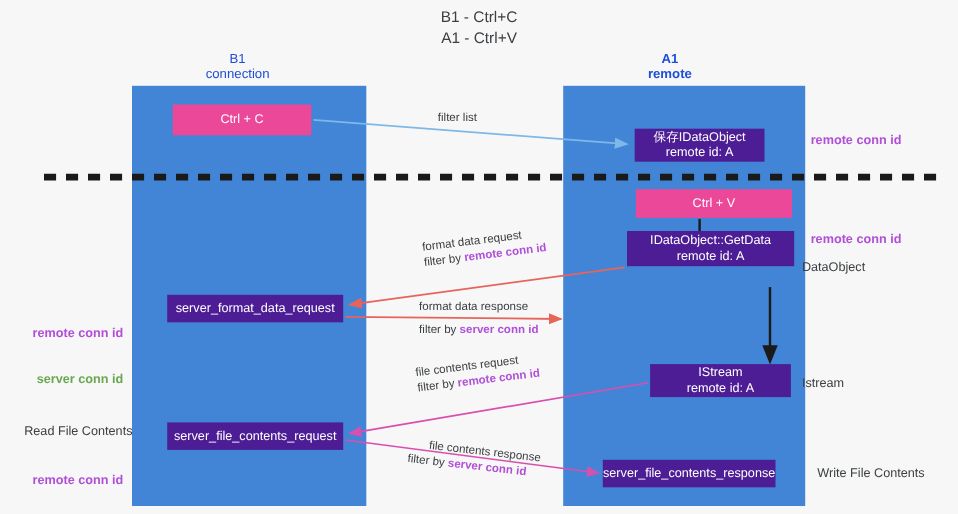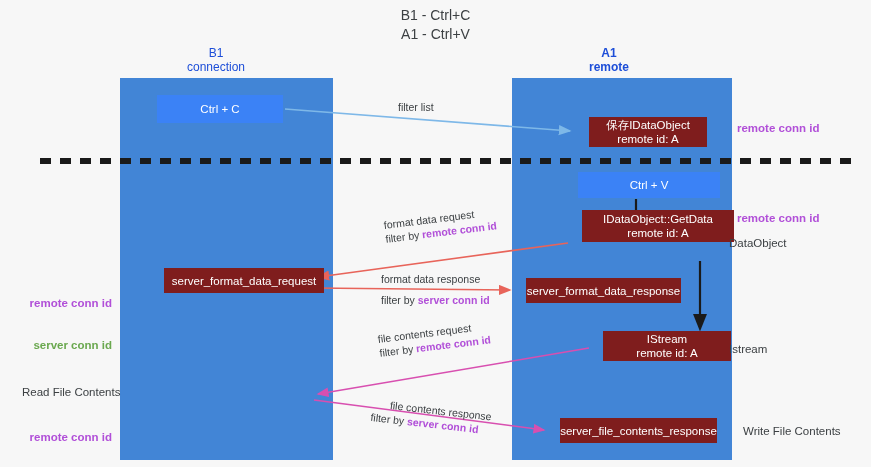--- a/index.html
+++ b/index.html
@@ -50,22 +50,22 @@
     font-size: 11.5px;
     line-height: 14px;
     display: flex;
     flex-direction: column;
     align-items: center;
     justify-content: center;
     text-align: center;
     white-space: pre-line;
     padding: 2px 4px;
   }
-  .green  { background: #3b82f6; }
-  .orange { background: #7f1d1d; margin-left: 12px; }
+  .green  { background: #ec4899; }
+  .orange { background: #4c1d95; }
 
   #n-ctrlc { left: 157px; top: 95px;  width: 126px; height: 28px; }
   #n-idataobject { left: 577px; top: 117px; width: 118px; height: 30px; }
   #n-ctrlv { left: 578px; top: 172px; width: 142px; height: 26px; }
   #n-getdata { left: 570px; top: 210px; width: 152px; height: 32px; }
   #n-sfdreq  { left: 152px; top: 268px; width: 160px; height: 25px; }
   #n-sfdresp { left: 514px; top: 278px; width: 155px; height: 25px; }
   #n-istream { left: 591px; top: 331px; width: 128px; height: 30px; }
   #n-sfcreq  { left: 152px; top: 384px; width: 160px; height: 25px; }
   #n-sfcresp { left: 548px; top: 418px; width: 157px; height: 25px; }
@@ -166,23 +166,23 @@
     <line x1="40" y1="161" x2="860" y2="161" stroke="#1a1a1a" stroke-width="6" stroke-dasharray="11 9"></line>
   </svg>
 
   <div class="abs node green" id="n-ctrlc">Ctrl + C</div>
   <div class="abs node orange" id="n-idataobject">保存IDataObject
 remote id: A</div>
   <div class="abs node green" id="n-ctrlv">Ctrl + V</div>
   <div class="abs node orange" id="n-getdata">IDataObject::GetData
 remote id: A</div>
   <div class="abs node orange" id="n-sfdreq">server_format_data_request</div>
-  <div class="abs node orange" id="n-sfdresp">server_format_data_response</div>
   <div class="abs node orange" id="n-istream">IStream
 remote id: A</div>
+  <div class="abs node orange" id="n-sfcreq">server_file_contents_request</div>
   <div class="abs node orange" id="n-sfcresp">server_file_contents_response</div>
 
   <div class="abs side magenta" id="s-remote1">remote conn id</div>
   <div class="abs side magenta" id="s-remote2">remote conn id</div>
   <div class="abs side" id="s-dataobject">DataObject</div>
   <div class="abs side" id="s-istream">Istream</div>
   <div class="abs side" id="s-writefile">Write File Contents</div>
 
   <div class="abs side" id="s-left-conn">
     <div class="magenta">remote conn id</div>

